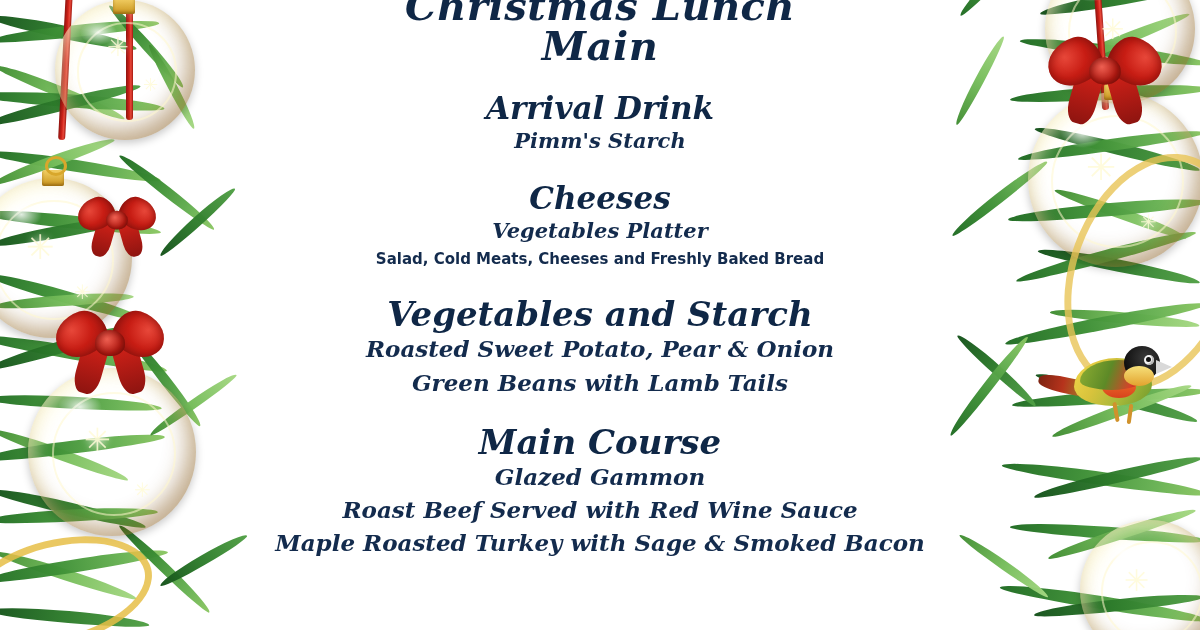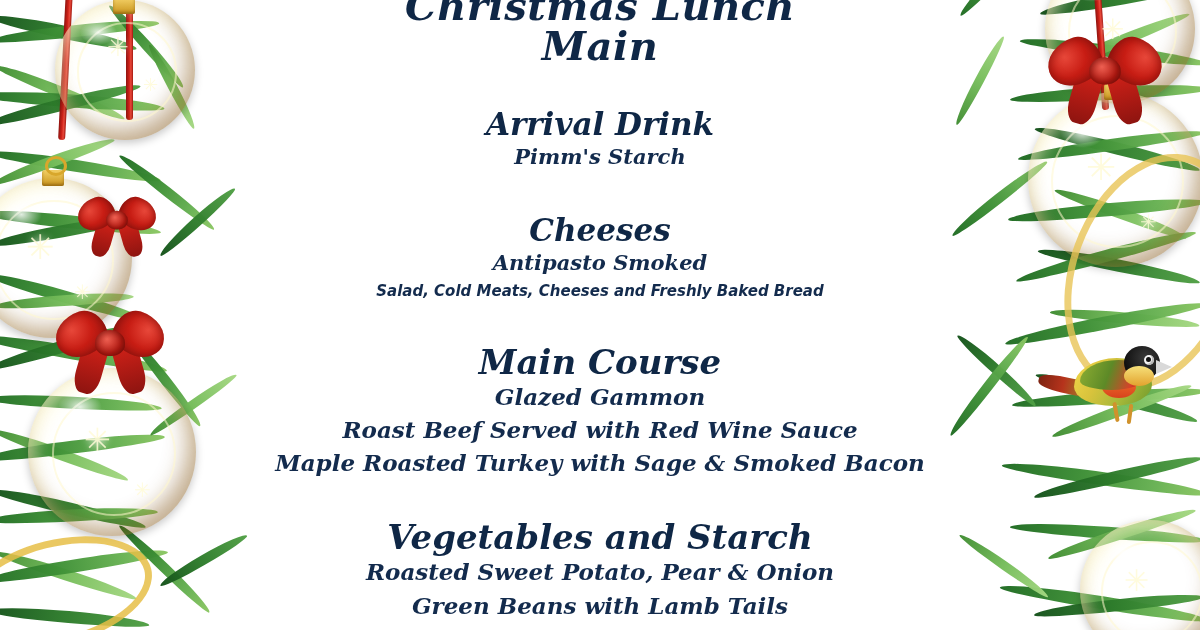--- a/index.html
+++ b/index.html
@@ -213,21 +213,21 @@
     font-weight: 700;
     font-style: italic;
     font-size: 40px;
     line-height: 40px;
     letter-spacing: .5px;
     color: #0f2746;
     margin-top: -14px;
   }
   .menu-title .l2 { display: block; }
   .section {
-    margin-top: 40px;
+    margin-top: 24px;
   }
   .section-head {
     font-family: "DejaVu Serif", serif;
     font-weight: 700;
     font-style: italic;
     font-size: 31px;
     line-height: 36px;
     color: #0f2746;
   }
   .item {
@@ -237,21 +237,20 @@
     font-size: 21px;
     line-height: 30px;
     color: #132b4d;
   }
   .subnote {
     font-family: "DejaVu Sans", sans-serif;
     font-weight: 700;
     font-size: 15px;
     line-height: 26px;
     color: #132b4d;
-    font-style: italic;
   }
   .sec-main .item { font-size: 23px; line-height: 33px; }
   .sec-main .section-head { font-size: 34px; }
   .sec-veg .section-head { font-size: 34px; }
   .sec-veg .item { font-size: 23px; line-height: 34px; }
 </style>
 </head>
 <body>
 
 <div class="page">
@@ -419,31 +418,31 @@
       <span class="l2">Main</span>
     </div>
 
     <div class="section sec-arrival">
       <div class="section-head">Arrival Drink</div>
       <div class="item">Pimm's Starch</div>
     </div>
 
     <div class="section sec-starter">
       <div class="section-head">Cheeses</div>
-      <div class="item">Antipasto Smoked</div>
+      <div class="item">Vegetables Platter</div>
       <div class="subnote">Salad, Cold Meats, Cheeses and Freshly Baked Bread</div>
+    </div>
+
+    <div class="section sec-veg">
+      <div class="section-head">Vegetables and Starch</div>
+      <div class="item">Roasted Sweet Potato, Pear &amp; Onion</div>
+      <div class="item">Green Beans with Lamb Tails</div>
     </div>
 
     <div class="section sec-main">
       <div class="section-head">Main Course</div>
       <div class="item">Glazed Gammon</div>
       <div class="item">Roast Beef Served with Red Wine Sauce</div>
       <div class="item">Maple Roasted Turkey with Sage &amp; Smoked Bacon</div>
     </div>
 
-    <div class="section sec-veg">
-      <div class="section-head">Vegetables and Starch</div>
-      <div class="item">Roasted Sweet Potato, Pear &amp; Onion</div>
-      <div class="item">Green Beans with Lamb Tails</div>
-    </div>
-
   </div>
 </div>
 
 </body></html>

